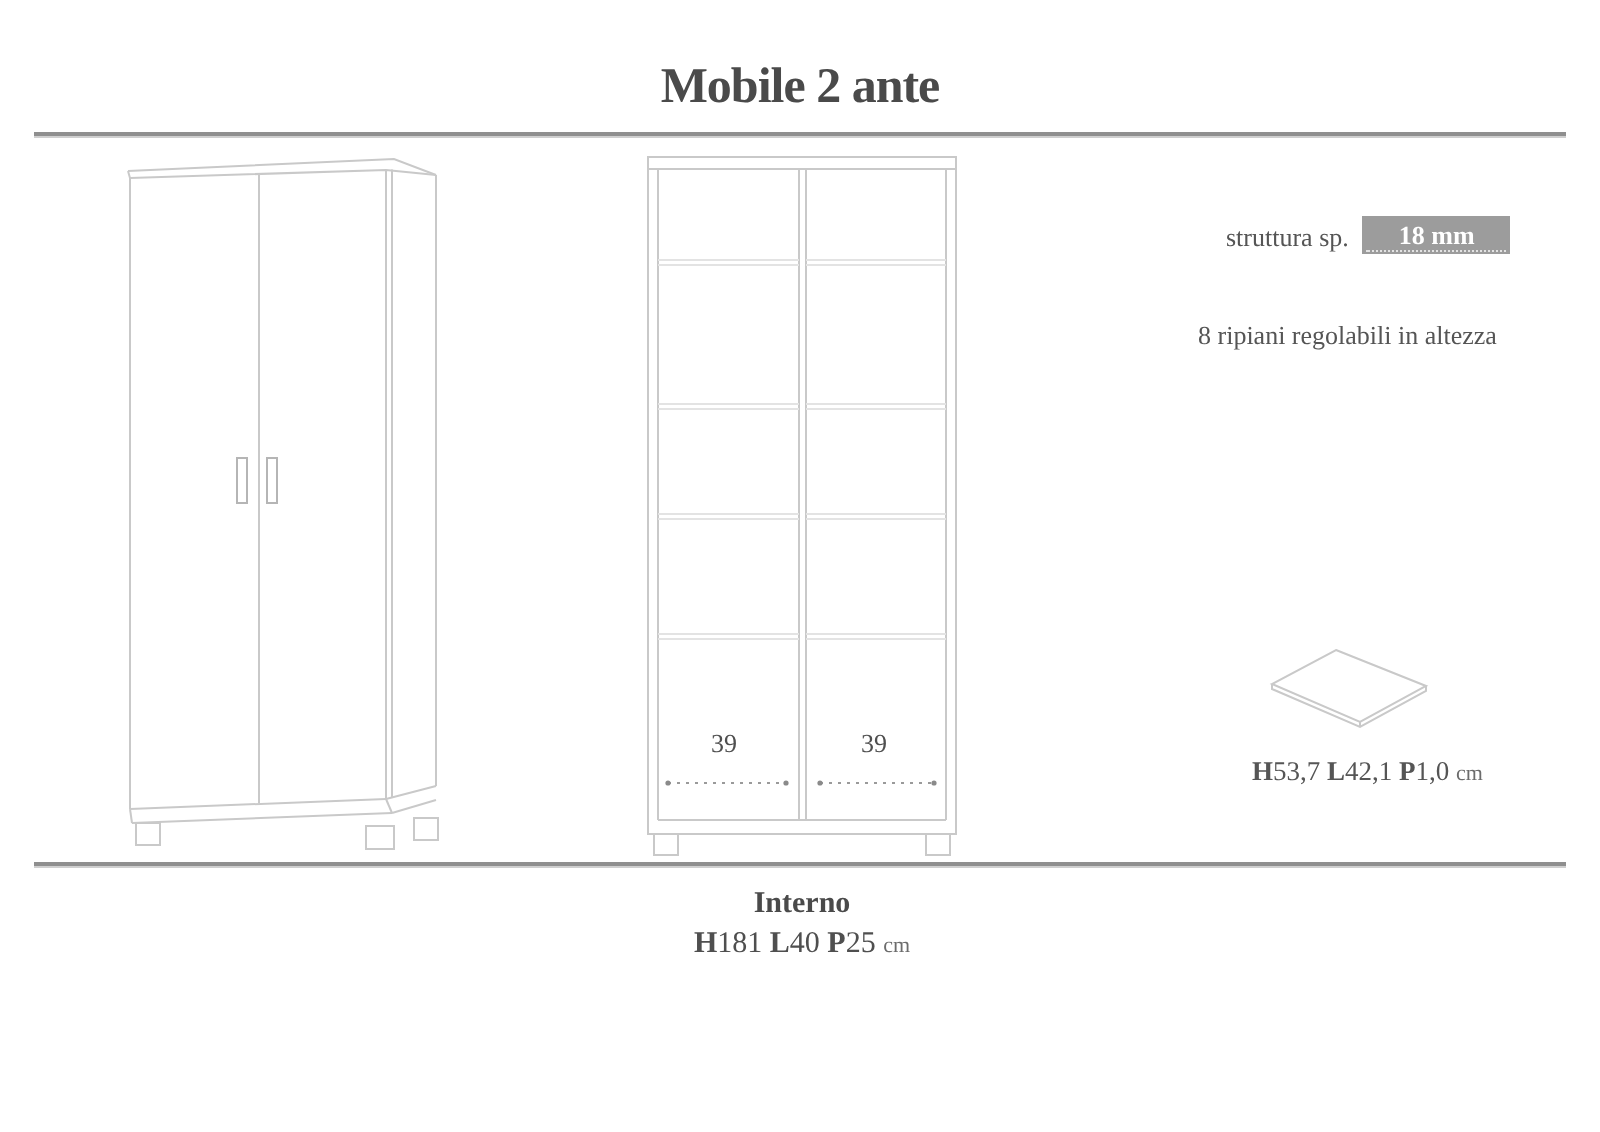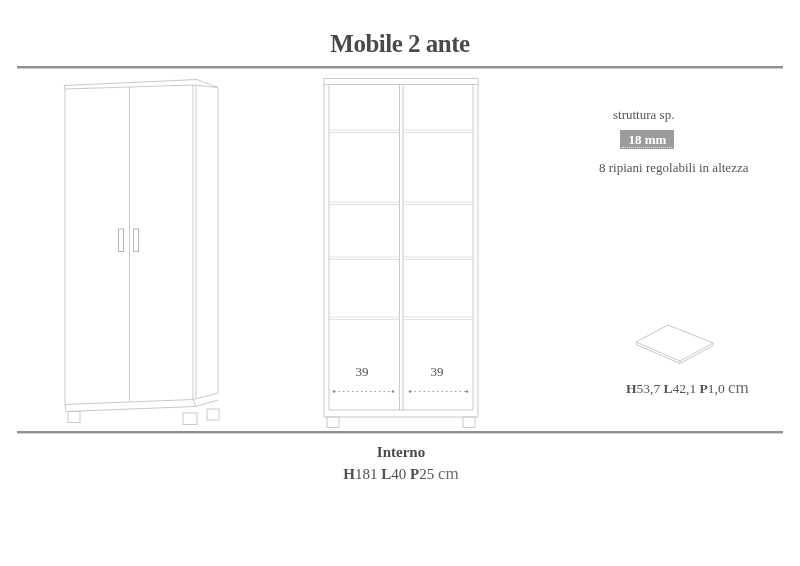--- a/index.html
+++ b/index.html
@@ -24,34 +24,34 @@
   .rule.top{top:66px;}
   .rule.bottom{top:431px;}
   svg{position:absolute;left:0;top:0;}
   .dim-num{
     position:absolute;width:46px;text-align:center;
     font-size:13px;color:#4f4f4f;
   }
   .dim-num.left{left:339px;top:364px;}
   .dim-num.right{left:414px;top:364px;}
   .note{position:absolute;font-size:13px;color:#555;}
-  .struttura-row{left:613px;top:107px;display:flex;align-items:flex-end;gap:7px;height:20px;flex-direction:column;}
+  .struttura-row{left:613px;top:107px;display:flex;align-items:flex-end;gap:7px;height:20px;}
   .badge{
     display:inline-block;background:#9c9c9c;color:#ffffff;
     font-weight:bold;font-size:13px;line-height:15px;
-    padding:2px 8px;position:relative;
+    padding:2px 18px;position:relative;
   }
   .badge::after{
     content:"";position:absolute;left:2px;right:2px;bottom:1px;
     border-bottom:1px dotted #e2e2e2;
   }
   .ripiani{left:599px;top:160px;}
   .shelfdim{left:626px;top:378px;font-size:13.5px;}
   .dimline b{font-weight:bold;}
-  .unit{font-size:17px;color:#6c6c6c;}
+  .unit{font-size:11px;color:#6c6c6c;}
   .footer-block{position:absolute;top:444px;width:200px;text-align:center;}
   .footer-block.esterno{left:37px;}
   .footer-block.interno{left:301px;}
   .footer-heading{font-size:15px;font-weight:bold;color:#4a4a4a;}
   .footer-dims{font-size:15px;margin-top:3px;color:#4f4f4f;}
   .footer-peso{font-size:15px;margin-top:7px;color:#4f4f4f;}
 </style>
 </head>
 <body>
 

